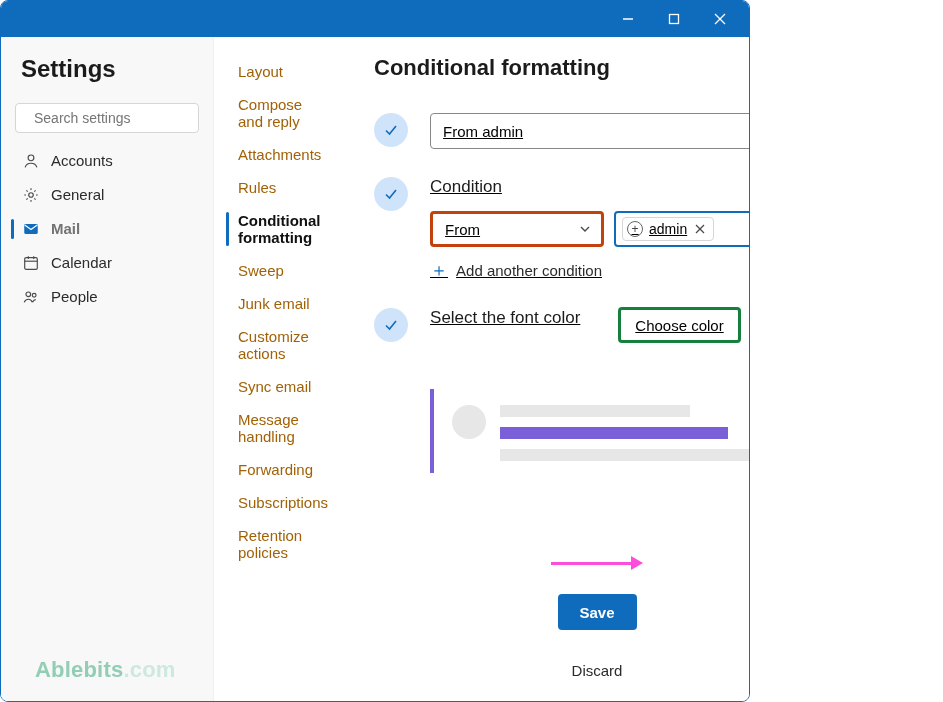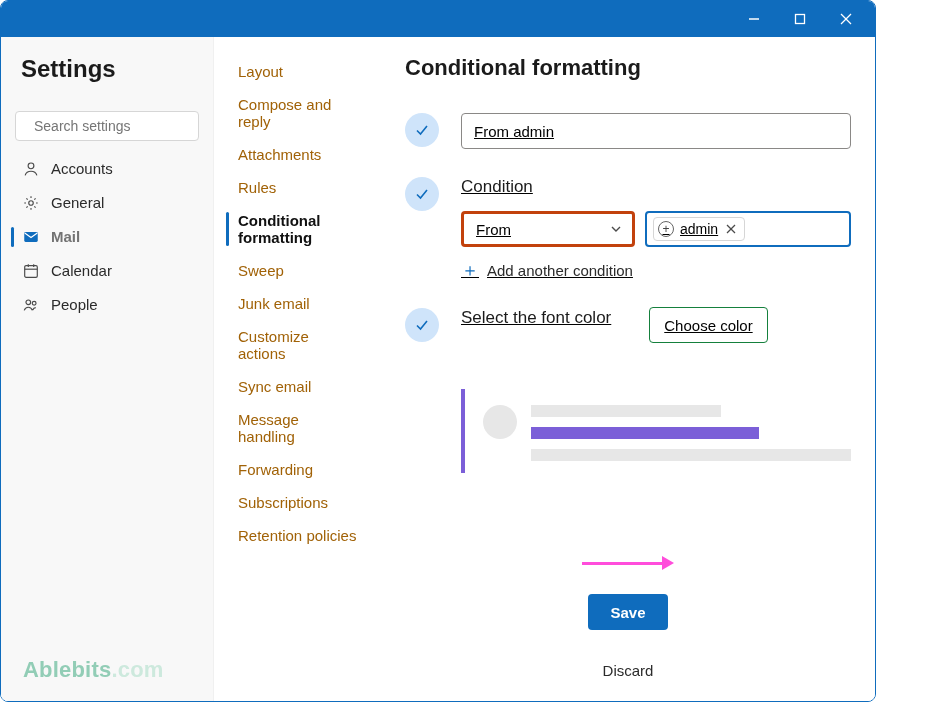--- a/index.html
+++ b/index.html
@@ -1,24 +1,24 @@
 <!DOCTYPE html>
 <html><head>
 <meta charset="utf-8">
 <style>
   * { box-sizing: border-box; margin: 0; padding: 0; }
   html, body { width: 943px; height: 702px; font-family: "Segoe UI", Arial, sans-serif; background: #fff; }
-  .window { width: 876px; height: 702px; border: 1px solid #0f6cbd; border-radius: 8px; overflow: hidden; display: flex; flex-direction: column; position: relative; }
+  .window { width: 750px; height: 702px; border: 1px solid #0f6cbd; border-radius: 8px; overflow: hidden; display: flex; flex-direction: column; position: relative; }
   .titlebar { height: 36px; background: #0f6cbd; display: flex; justify-content: flex-end; align-items: center; padding-right: 6px; }
   .win-btn { width: 46px; height: 36px; display: flex; align-items: center; justify-content: center; color: #fff; cursor: pointer; }
   .win-btn svg { stroke: #fff; }
   .body { flex: 1; display: flex; background: #fff; min-height: 0; }
   .col1 { width: 213px; background: #f8f8f8; border-right: 1px solid #f0f0f0; padding: 18px 0 14px 0; display: flex; flex-direction: column; }
   .col1 h1 { font-size: 24px; font-weight: 700; color: #1b1b1b; padding: 0 20px 12px 20px; }
-  .search-wrap { margin: 16px 14px 12px 14px; }
+  .search-wrap { margin: 8px 14px 12px 14px; }
   .search { display: flex; align-items: center; border: 1px solid #d6d6d6; background: #fff; border-radius: 4px; padding: 6px 10px; gap: 8px; }
   .search input { border: none; outline: none; background: transparent; font-size: 14px; color: #5e5e5e; flex: 1; }
   .nav { display: flex; flex-direction: column; gap: 2px; }
   .nav-item { display: flex; gap: 10px; padding: 7px 12px 7px 20px; font-size: 15px; color: #2b2b2b; cursor: pointer; position: relative; }
   .nav-item.active { font-weight: 700; color: #737373; }
   .nav-item.active::before { content:""; position:absolute; left:10px; top:6px; bottom:6px; width:3px; background:#0f6cbd; border-radius:2px; }
   .nav-item .fill-active { fill:#0f6cbd; }
   .icon-slot { width: 20px; display: flex; justify-content: center; }
   .col2 { width: 226px; background: #fff; padding: 18px 0; }
   .sub-item { padding: 8px 14px 8px 24px; font-size: 15px; color: #a16207; cursor: pointer; position: relative; }
@@ -34,35 +34,35 @@
   .sec-head { font-size: 17px; color: #1b1b1b; margin-bottom: 14px; }
   .cond-line { display: flex; gap: 10px; }
   .dropdown { width: 174px; height: 36px; border: 3px solid #c2410c; border-radius: 4px; display: flex; align-items: center; justify-content: space-between; padding: 0 10px 0 12px; font-size: 15px; cursor: pointer; }
   .tag-input { width: 206px; height: 36px; border: 2px solid #0f6cbd; border-radius: 4px; display: flex; align-items: center; padding: 0 6px; gap: 6px; }
   .chip { display: flex; align-items: center; gap: 6px; border: 1px solid #d6d6d6; border-radius: 4px; padding: 3px 6px 3px 4px; font-size: 14px; }
   .chip-icon { width:16px; height:16px; border:1px solid #666; border-radius:50%; display:flex; align-items:center; justify-content:center; font-size:12px; line-height:1; color:#444;}
   .chip-close { width: 14px; cursor:pointer; }
   .add-link { display: flex; align-items: center; gap: 8px; color: #2b2b2b; font-size: 15px; margin-top: 14px; cursor:pointer;}
   .add-link .plus { color: #0f6cbd; font-size: 18px; line-height: 1; }
   .color-row .sec-head { display:inline-block; margin-right:16px; margin-bottom:15px;}
-  .outline-btn { height: 36px; border: 1px solid #15803d; border-radius: 4px; background:#fff; padding: 0 14px; font-size: 15px; cursor:pointer;}
+  .outline-btn { height: 36px; border: 3px solid #15803d; border-radius: 4px; background:#fff; padding: 0 14px; font-size: 15px; cursor:pointer;}
   .preview { margin-left: 56px; margin-top: 18px; border-left: 4px solid #7b5fd8; padding: 12px 0 12px 18px; display:flex; align-items:flex-start; gap:14px;}
   .avatar { width: 34px; height: 34px; border-radius: 50%; background: #e7e7e7; flex-shrink:0; margin-top:4px;}
   .plines { flex:1; display:flex; flex-direction:column; gap:10px; padding-top:4px;}
   .pl { height: 12px; background: #e7e7e7; }
   .pl1 { width: 190px; }
   .pl2 { width: 228px; background: #7b5fd8; }
   .pl3 { width: 320px; }
   .footer { margin-top: auto; display:flex; align-items:center; justify-content:flex-end; gap:24px; padding-top:10px;flex-direction:column;}
   .arrow-ann { display:flex; align-items:center; margin-right:0; }
   .arrow-line { width:80px; height:3px; background:#ff4ddb; }
   .arrow-head { width:0; height:0; border-left:12px solid #ff4ddb; border-top:7px solid transparent; border-bottom:7px solid transparent;}
   .primary-btn { background:#0f6cbd; color:#fff; border:none; height:36px; padding:0 22px; font-size:15px; font-weight:600; border-radius:4px; cursor:pointer;}
   .text-btn { background:transparent; border:none; font-size:15px; color:#2b2b2b; cursor:pointer; padding:8px 6px;}
-  .watermark { position:absolute; left:22px; bottom:18px; font-size:22px; font-weight:700; color:#92cdb6; letter-spacing:.2px;}
+  .watermark { position:absolute; left:34px; bottom:18px; font-size:22px; font-weight:700; color:#92cdb6; letter-spacing:.2px;}
   .watermark .dim { color:#cde9dd; }
 </style>
 </head>
 <body>
 
 <div class="window">
   <div class="titlebar">
     <div class="win-btn">
       <svg width="12" height="12" viewBox="0 0 12 12">
           <line x1="1" y1="6" x2="11" y2="6" stroke-width="1.3"></line>

